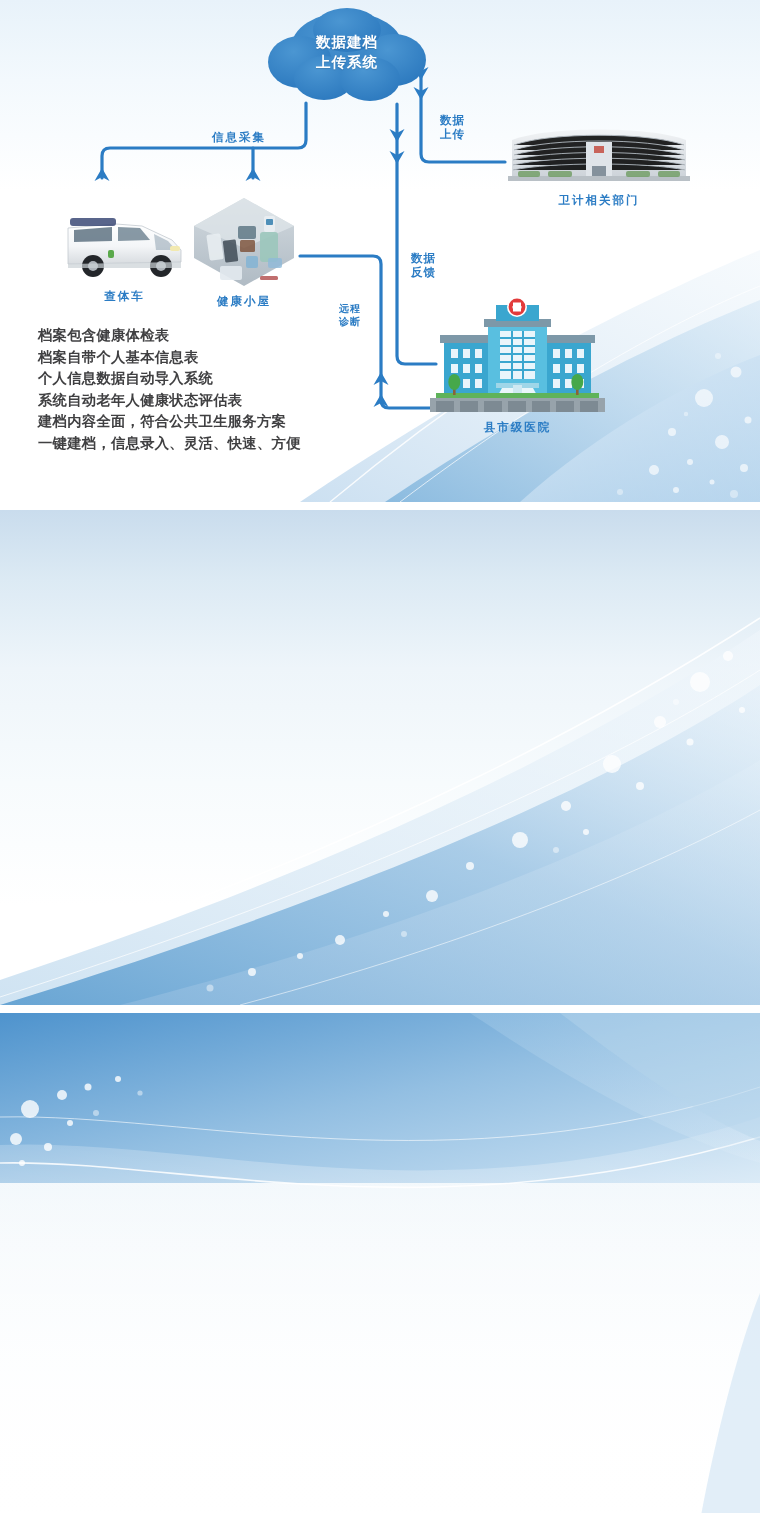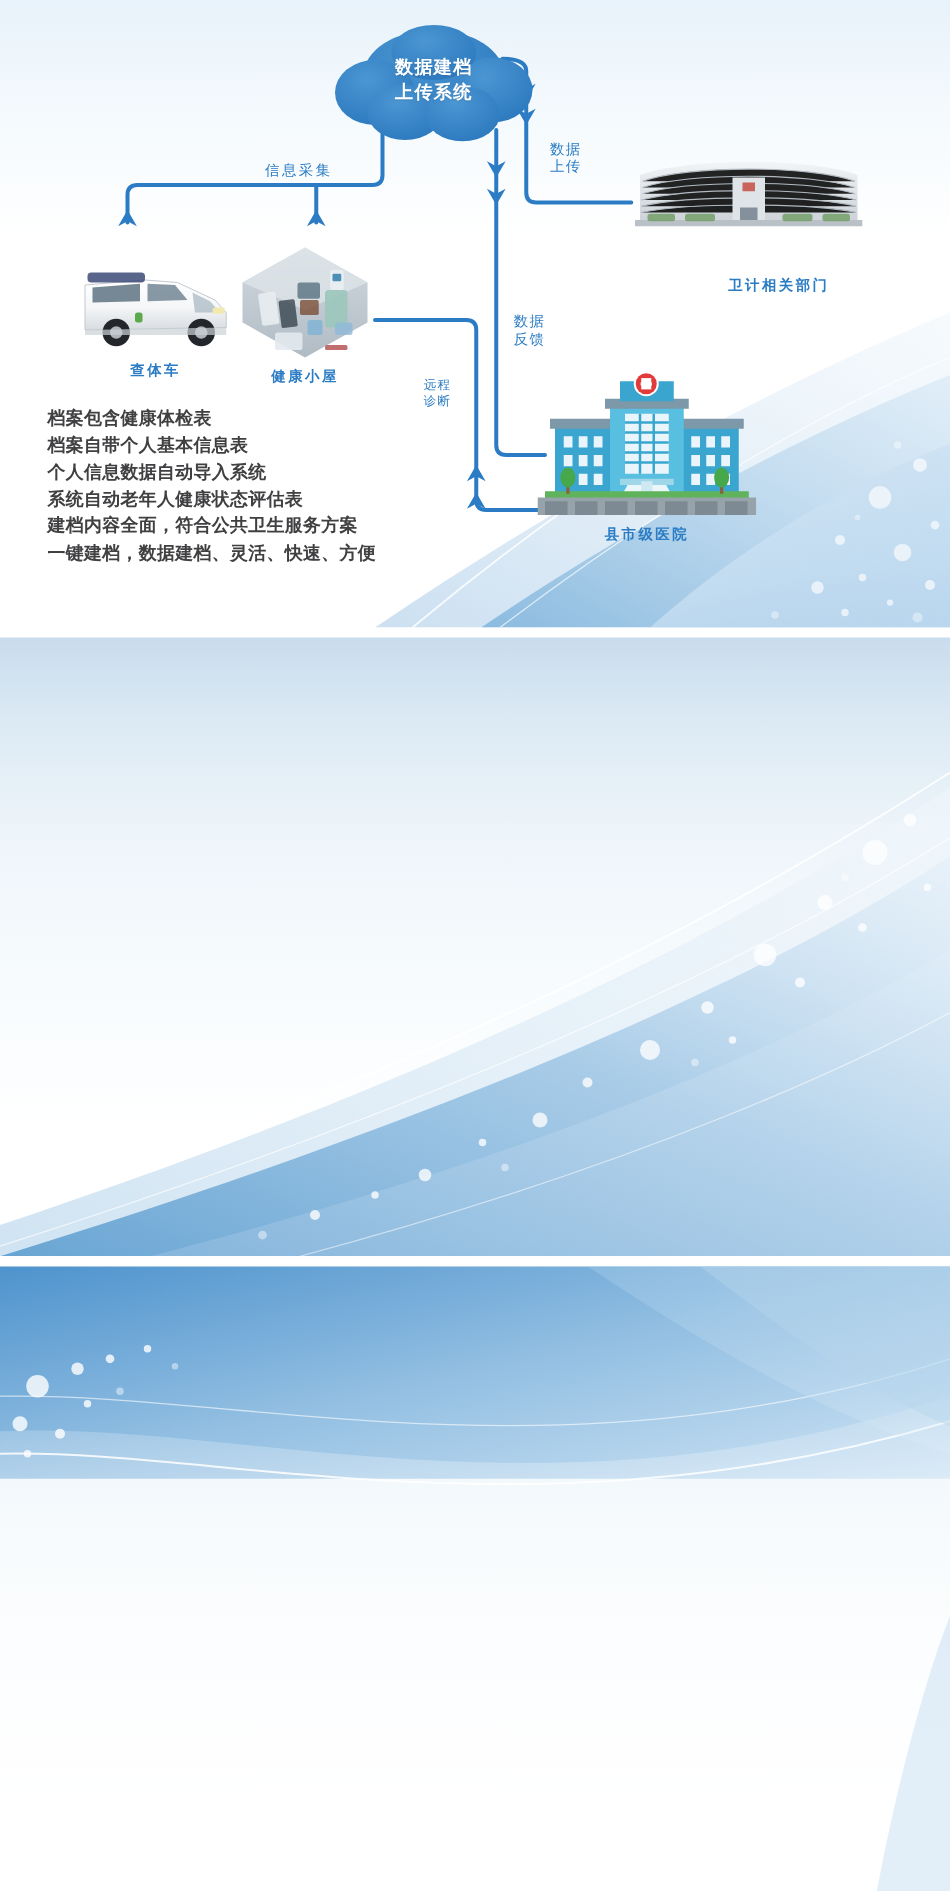--- a/index.html
+++ b/index.html
@@ -13,33 +13,33 @@
   
   .sec1 {
     position:relative; width:760px; height:502px; overflow:hidden;
     background:linear-gradient(to bottom,#e8f2fa 0%,#f3f9fd 16%,#ffffff 38%,#ffffff 100%);
   }
   .sec1 .wavewrap, .sec2 .wavewrap, .sec3 .wavewrap {
     position:absolute; inset:0; overflow:hidden; pointer-events:none;
   }
 
   
-  .cloud { position:absolute; left:262px; top:18px; width:170px; height:106px; }
+  .cloud { position:absolute; left:262px; top:6px; width:170px; height:106px; }
   .cloud svg { display:block; }
   .cloud-text {
     position:absolute; left:0; top:26px; width:170px; text-align:center;
     color:#fff; font-size:14.5px; line-height:20px; font-weight:700;
     letter-spacing:1px; text-shadow:0 1px 1px rgba(0,0,0,.12);
   }
 
   
   .diagram-lines { position:absolute; left:0; top:0; width:760px; height:502px; }
 
   .dlabel {
-    position:absolute; color:#2b7cc4; font-weight:400; font-size:11.5px;
+    position:absolute; color:#2b7cc4; font-weight:700; font-size:11.5px;
     line-height:14px; letter-spacing:2px; white-space:nowrap;text-align:center;
   }
   .dlabel.vert { letter-spacing:1px; }
 
   .node-label {
     position:absolute; color:#2b7cc4; font-weight:700; font-size:11.5px;
     letter-spacing:2px; white-space:nowrap; text-align:center;
   }
 
   .factlist {
@@ -335,30 +335,30 @@
             <rect x="78" y="104" width="18" height="11"></rect>
           <rect x="102" y="104" width="18" height="11"></rect>
             <rect x="126" y="104" width="18" height="11"></rect>
           <rect x="150" y="104" width="18" height="11"></rect>
         </g>
       </svg>
     </div>
 
     <div class="node-label" style="left:62px; top:289px; width:125px;text-align:center;">查体车</div>
     <div class="node-label" style="left:186px; top:294px; width:116px;">健康小屋</div>
-    <div class="node-label" style="left:532px; top:193px; width:182px;margin-top:28px;">卫计相关部门</div>
+    <div class="node-label" style="left:508px; top:193px; width:182px;">卫计相关部门</div>
     <div class="node-label" style="left:430px; top:420px; width:175px;">县市级医院</div>
 
     <div class="factlist">
       <div>档案包含健康体检表</div>
       <div>档案自带个人基本信息表</div>
       <div>个人信息数据自动导入系统</div>
       <div>系统自动老年人健康状态评估表</div>
       <div>建档内容全面，符合公共卫生服务方案</div>
-      <div>一键建档，数据建档、灵活、快速、方便</div>
+      <div>一键建档，信息录入、灵活、快速、方便</div>
     </div>
   </div>
 
   <div class="divider"></div>
 
   <div class="sec2">
 
     <div class="wavewrap">
       <svg width="760" height="495" viewBox="0 0 760 495">
         <defs>

